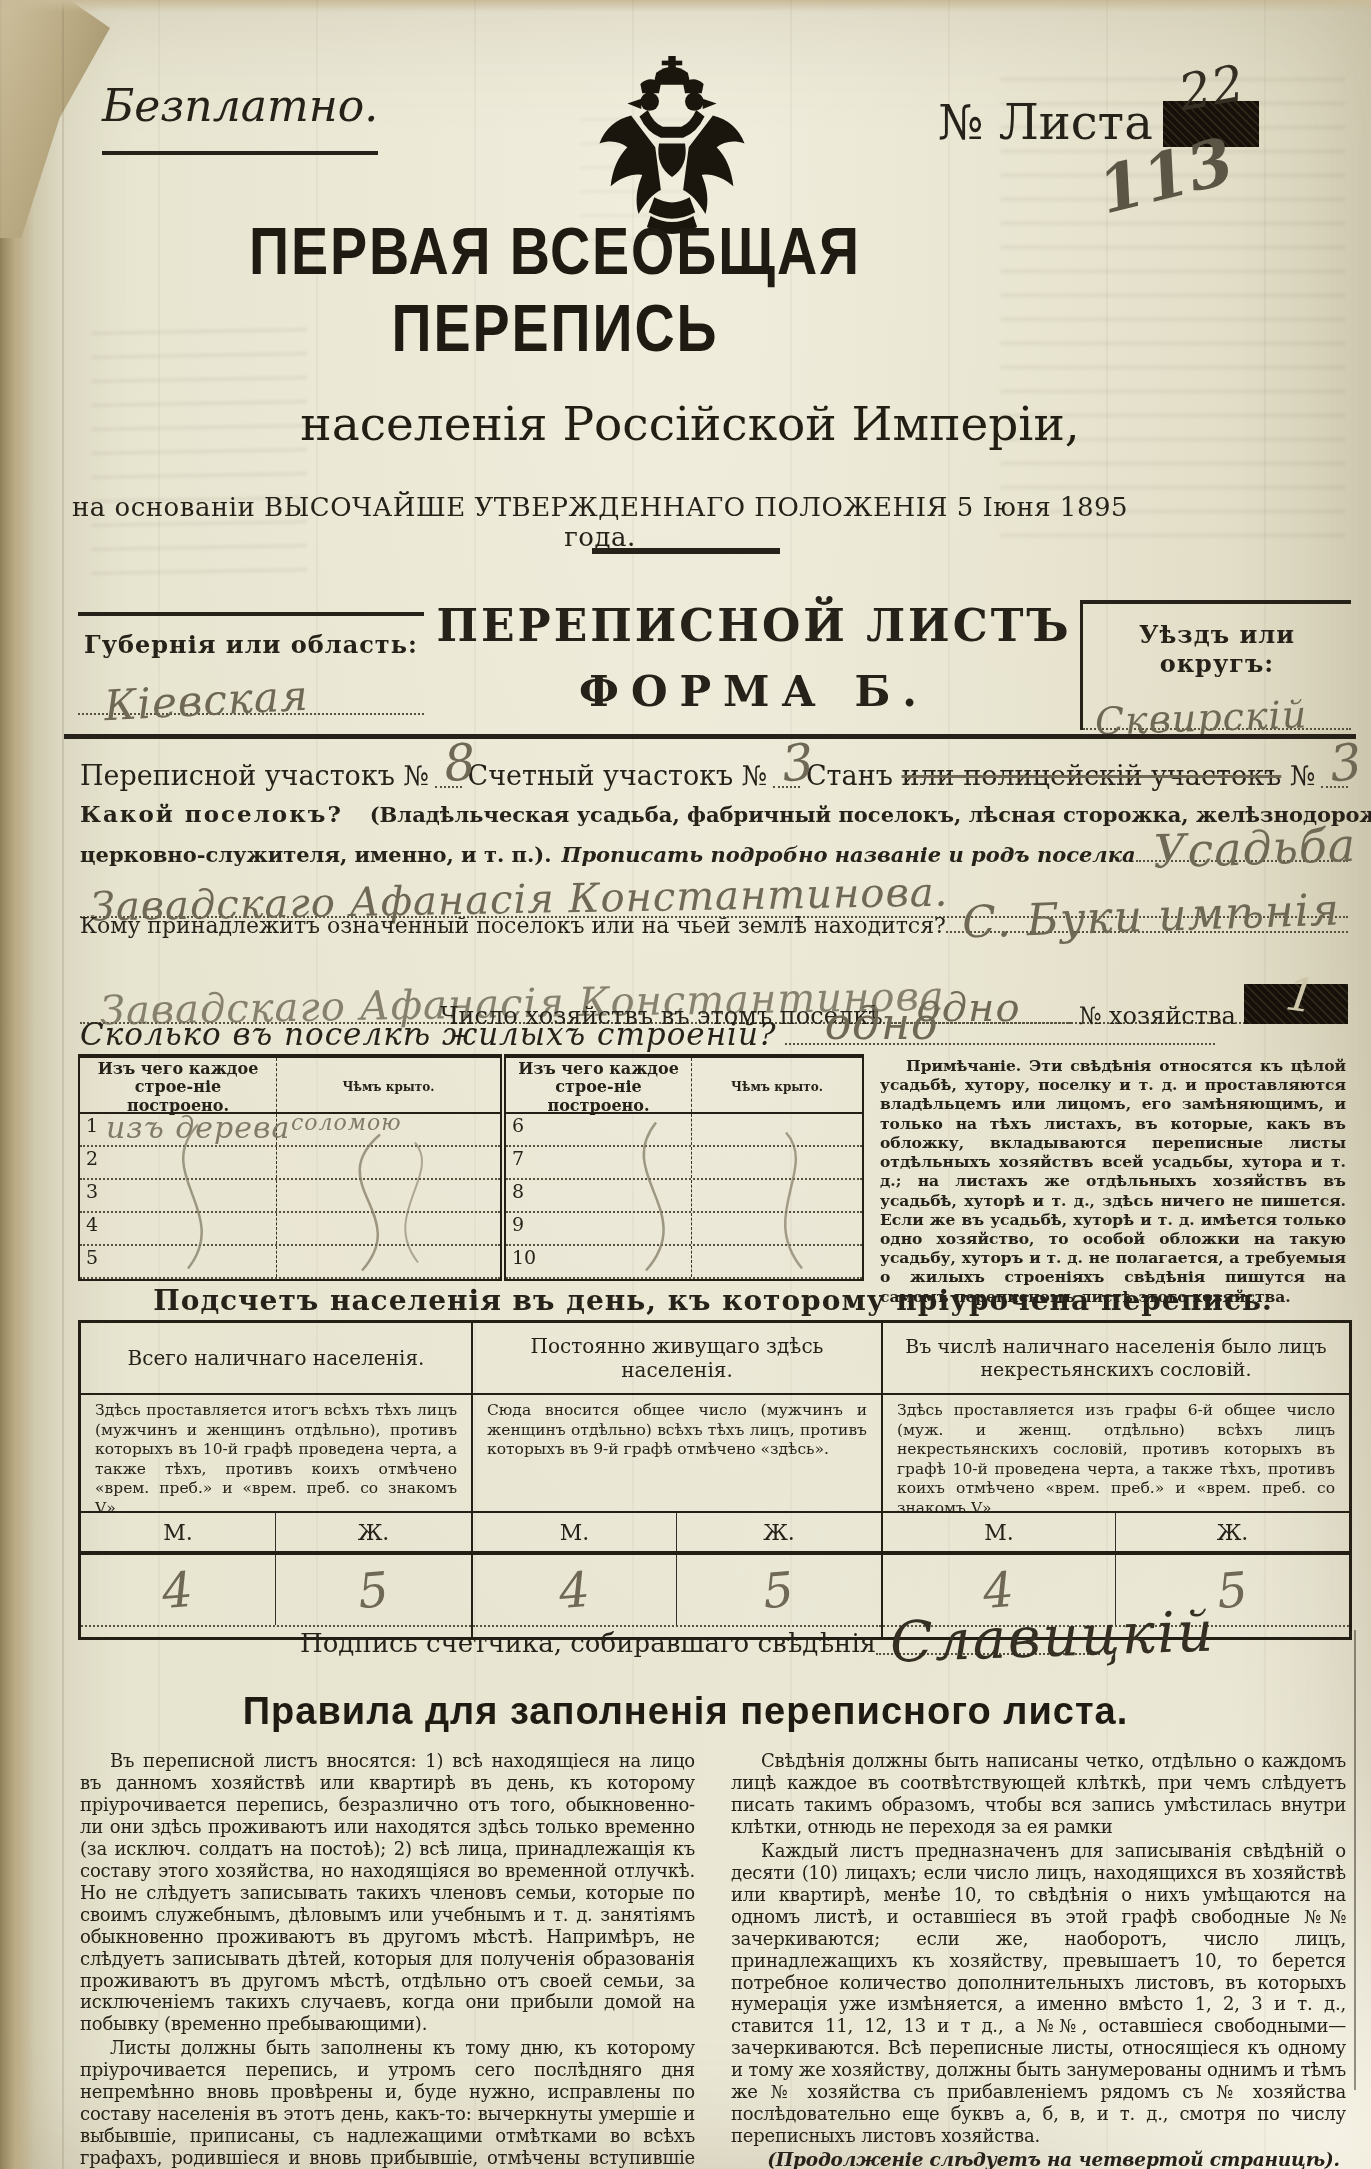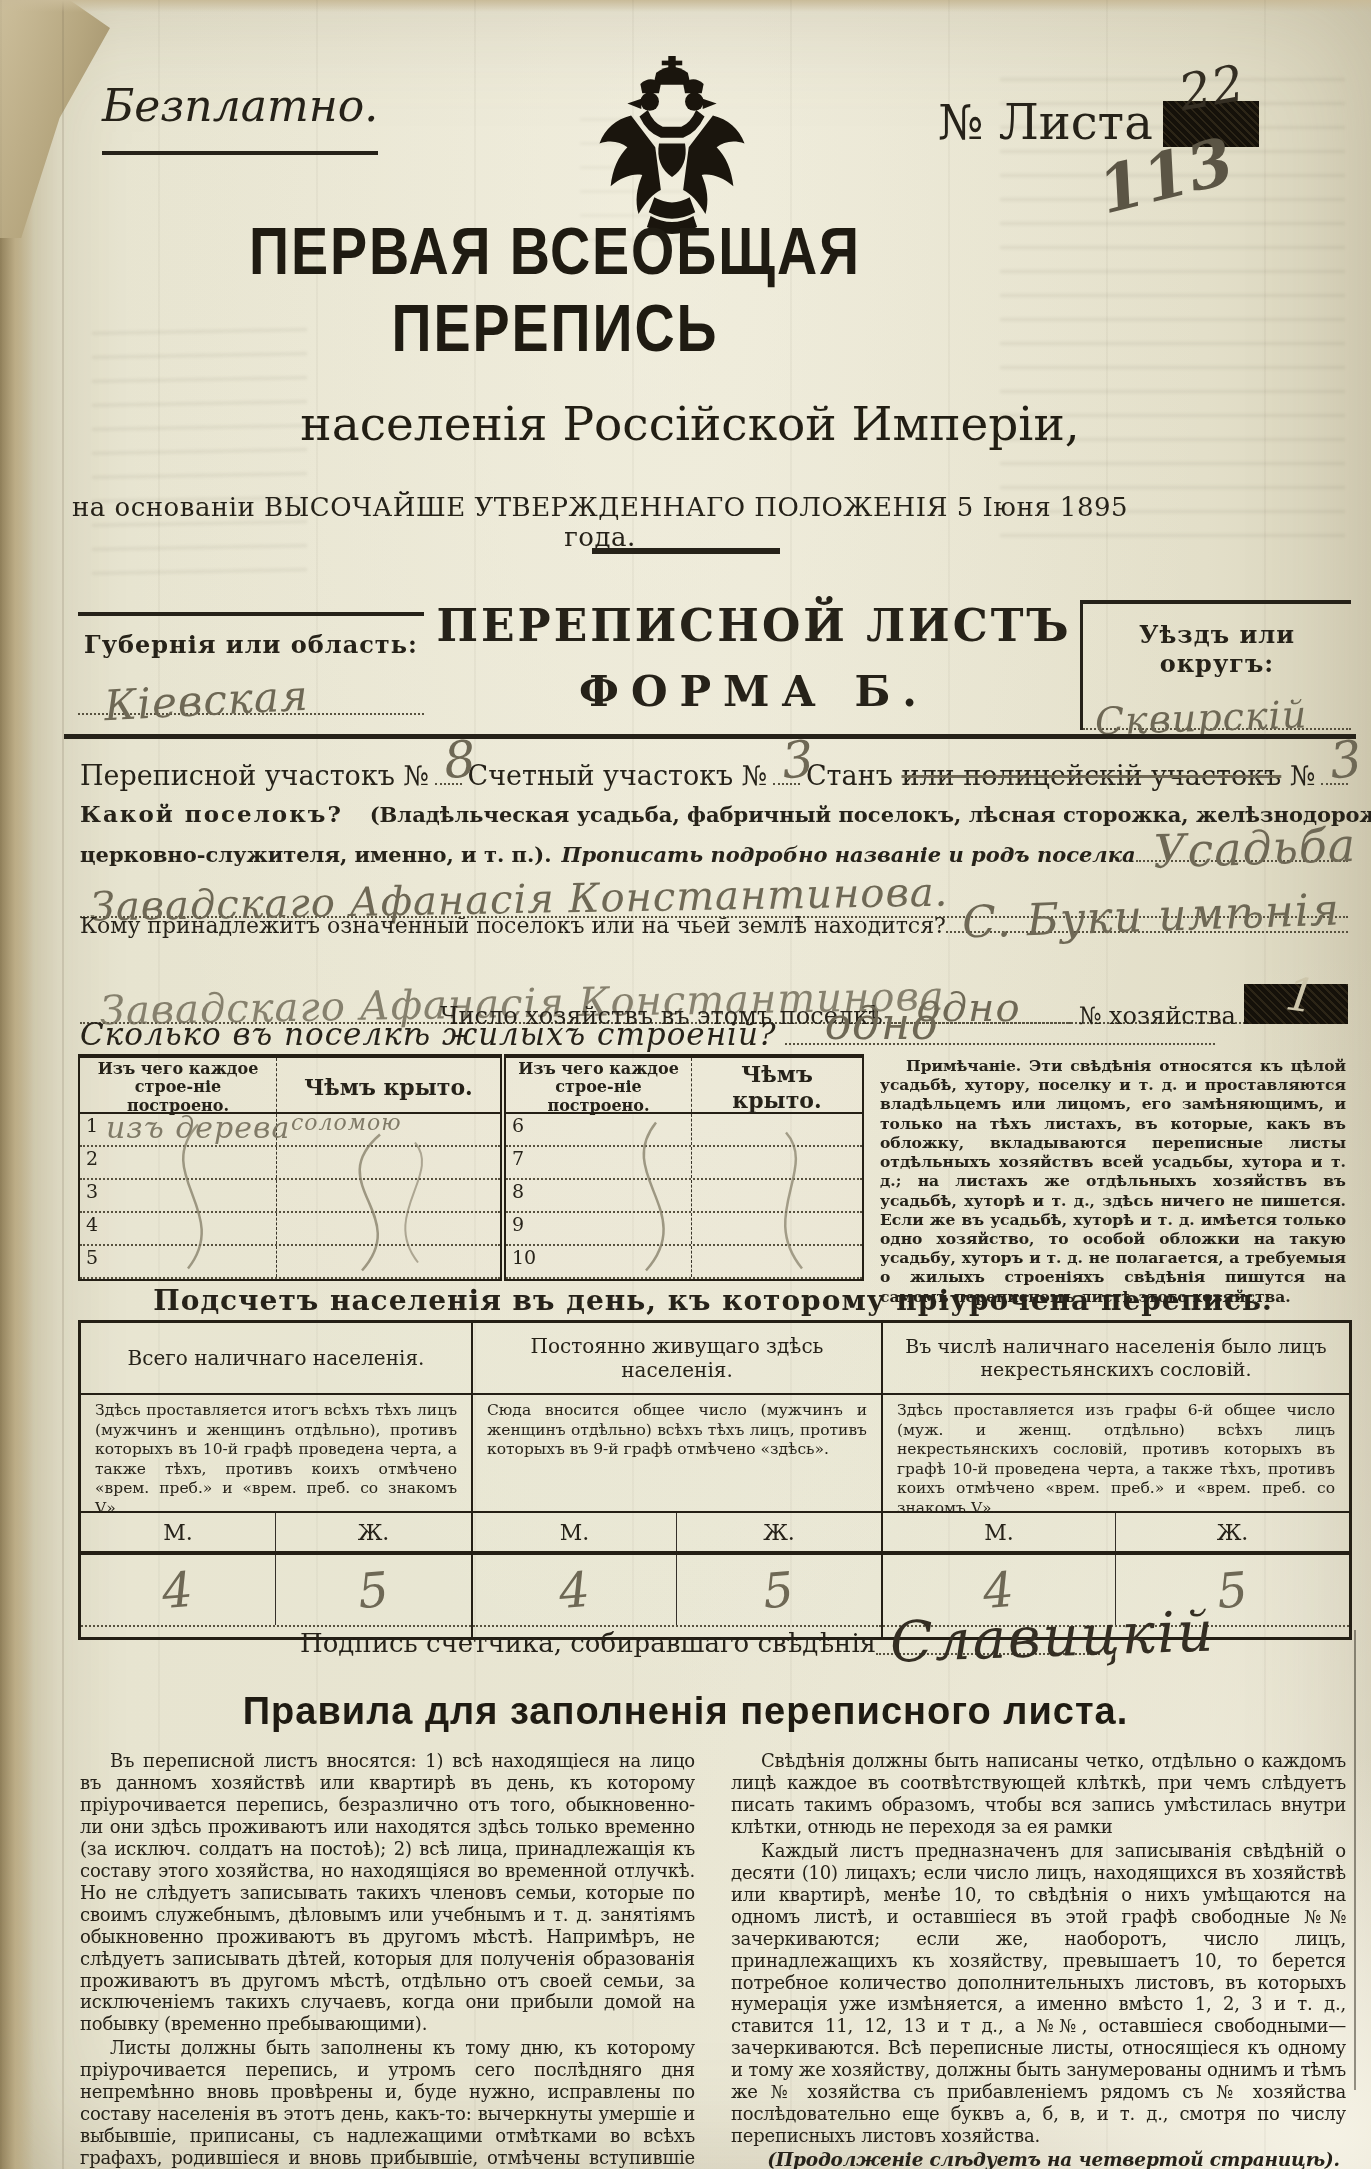--- a/index.html
+++ b/index.html
@@ -55,21 +55,21 @@
   .boxL .wline{height:50px;margin-top:4px}
   .hw-prov{position:absolute;left:26px;bottom:-12px;font-size:42px;transform:rotate(-3deg)}
   .ctitle{left:436px;top:600px;width:636px;text-align:center}
   .ctitle .l1{font-size:44px;font-weight:bold;letter-spacing:3px}
   .ctitle .l2{font-size:42px;font-weight:bold;letter-spacing:12px;margin-top:16px}
   .boxR{left:1080px;top:600px;width:268px;border-top:4px solid #262219;border-left:3px solid #262219;padding-top:16px}
   .boxR .wline{height:46px;margin-top:4px}
   .hw-uezd{position:absolute;left:12px;bottom:-12px;font-size:38px;transform:rotate(-2deg)}
   .ruleHeavy{left:64px;top:734px;width:1292px;height:5px;background:#262219}
   
-  .precinct{left:80px;top:760px;width:1268px;font-size:27px;display:flex;align-items:flex-start;gap:6px;white-space:nowrap}
+  .precinct{left:80px;top:760px;width:1268px;font-size:27px;display:flex;align-items:center;gap:6px;white-space:nowrap}
   .precinct .dotseg{flex:1;max-width:160px}
   .precinct .dotseg:last-child{max-width:175px}
   .hw-num{position:absolute;left:34%;bottom:-6px;font-size:50px;transform:rotate(-6deg)}
   
   .lineA{left:80px;top:800px;width:1268px;font-size:21px;white-space:nowrap}
   .q{font-size:23px;font-weight:bold;letter-spacing:2px;margin-right:20px}
   .hint{font-weight:bold}
   .lineB{left:80px;top:842px;width:1268px;font-size:21px;display:flex;align-items:baseline}
   .instr{font-style:italic;font-weight:bold;margin-left:10px;white-space:nowrap}
   .lineB .dotseg{flex:1}
@@ -92,21 +92,21 @@
   .hw-odno2{position:absolute;left:40px;bottom:-6px;font-size:44px}
   
   .bt{position:absolute;top:1054px;border:2.5px solid #241f15;border-top-width:4px;background:rgba(240,237,222,.15);z-index:3}
   .bt1{left:78px;width:420px}
   .bt2{left:504px;width:356px}
   .bt .bhead{display:grid;height:54px;border-bottom:2.5px solid #241f15}
   .bt1 .bhead,.bt1 .brow{grid-template-columns:197px 1fr}
   .bt2 .bhead,.bt2 .brow{grid-template-columns:186px 1fr}
   .bt .bhead div{display:flex;align-items:center;justify-content:center;text-align:center;
     font-size:16px;font-weight:bold;line-height:1.15;padding:2px 6px;border-right:1.5px dashed #3a352a}
-  .bt .bhead div:last-child{border-right:none;font-size:22px}
+  .bt .bhead div:last-child{border-right:none;font-size:12px}
   .brow{display:grid;height:31px;border-bottom:2px dotted #57513f;position:relative}
   .brow:last-child{border-bottom:none}
   .brow .c1{border-right:1.5px dashed #3a352a;position:relative;font-size:19px;padding-left:6px}
   .brow .c2{position:relative}
   .cellhw{position:absolute;left:26px;top:-4px;font-size:30px;white-space:nowrap;opacity:.85}
   .cellhw2{position:absolute;left:14px;top:-4px;font-size:22px;white-space:nowrap;opacity:.85}
   .slash{position:absolute;inset:0;width:100%;height:100%;z-index:4;pointer-events:none}
   
   .note{left:880px;top:1056px;width:466px;font-size:15.5px;font-weight:bold;line-height:1.24;text-align:justify}
   .note p{margin:0;text-indent:26px}

